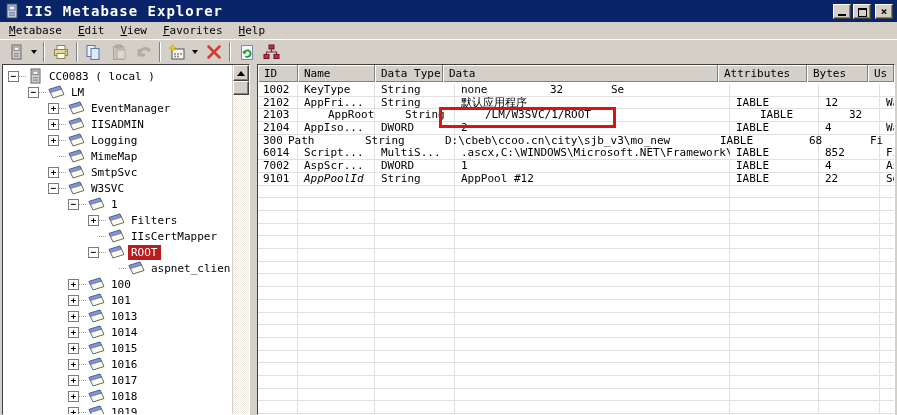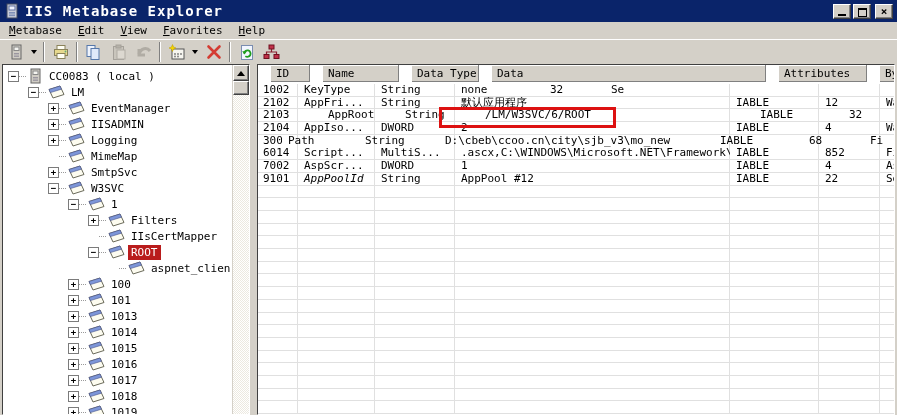--- a/index.html
+++ b/index.html
@@ -47,21 +47,21 @@
     box-shadow:inset -1px -1px 0 #808080; display:flex; align-items:center; justify-content:center; }
   .scroll-btn i { width:0; height:0; border-left:4px solid transparent; border-right:4px solid transparent; border-bottom:5px solid #000; }
   .scroll-thumb { height:14px; background:#d4d0c8; border:1px solid; border-color:#ffffff #404040 #404040 #ffffff;
     box-shadow:inset -1px -1px 0 #808080; }
   .splitter { width:7px; flex:none; }
   
   .list-pane { flex:1; position:relative; background:#ffffff;
     border:1px solid; border-color:#404040 #ffffff #ffffff #404040; overflow:hidden; }
   .list-header { display:flex; height:17px; position:relative; z-index:2; }
   .hcell { flex:none; height:17px; background:#d4d0c8; padding:2px 0 0 6px; white-space:nowrap; overflow:hidden;
-    border-right:1px solid #808080; box-shadow:inset 1px 1px 0 #ffffff, inset 0 -1px 0 #808080;margin-left:12px; }
+    border-right:1px solid #808080; box-shadow:inset 1px 1px 0 #ffffff, inset 0 -1px 0 #808080; }
   .hcell.last { flex:1; }
   .list-body { position:absolute; top:19px; left:0; right:0; bottom:0; z-index:1;
     background:repeating-linear-gradient(to bottom, transparent 0 11.7px, #e0e0e0 11.7px 12.7px); }
   .vline { position:absolute; top:0; bottom:0; width:1px; background:#e0e0e0; }
   .lrow { display:flex; height:12.7px; line-height:12.5px; white-space:nowrap; position:relative; z-index:1; }
   .lcell { flex:none; padding-left:6px; overflow:hidden; }
   .annotation-box { position:absolute; left:181px; top:42px; width:177px; height:21px;
     border:3px solid #dd1111; z-index:3; }
 </style>
 </head>
@@ -423,21 +423,21 @@
             <span class="lcell" style="width: 80px;">String</span>
             <span class="lcell" style="width: 275px;">默认应用程序</span>
             <span class="lcell" style="width: 89px;">IABLE</span>
             <span class="lcell" style="width: 61px;">12</span>
             <span class="lcell" style="width: 60px;">Wa</span>
           </div>
           <div class="lrow">
             <span class="lcell" style="width: 64px; padding-left: 5px;">2103</span>
             <span class="lcell" style="width: 77px;">AppRoot</span>
             <span class="lcell" style="width: 80px;">String</span>
-            <span class="lcell" style="width: 275px;">/LM/W3SVC/6/ROOT</span>
+            <span class="lcell" style="width: 275px;">/LM/W3SVC/1/ROOT</span>
             <span class="lcell" style="width: 89px;">IABLE</span>
             <span class="lcell" style="width: 61px;">32</span>
             <span class="lcell" style="width: 60px;">Fi</span>
           </div>
           <div class="lrow">
             <span class="lcell" style="width: 40px; padding-left: 5px;">2104</span>
             <span class="lcell" style="width: 77px;">AppIso...</span>
             <span class="lcell" style="width: 80px;">DWORD</span>
             <span class="lcell" style="width: 275px;">2</span>
             <span class="lcell" style="width: 89px;">IABLE</span>

